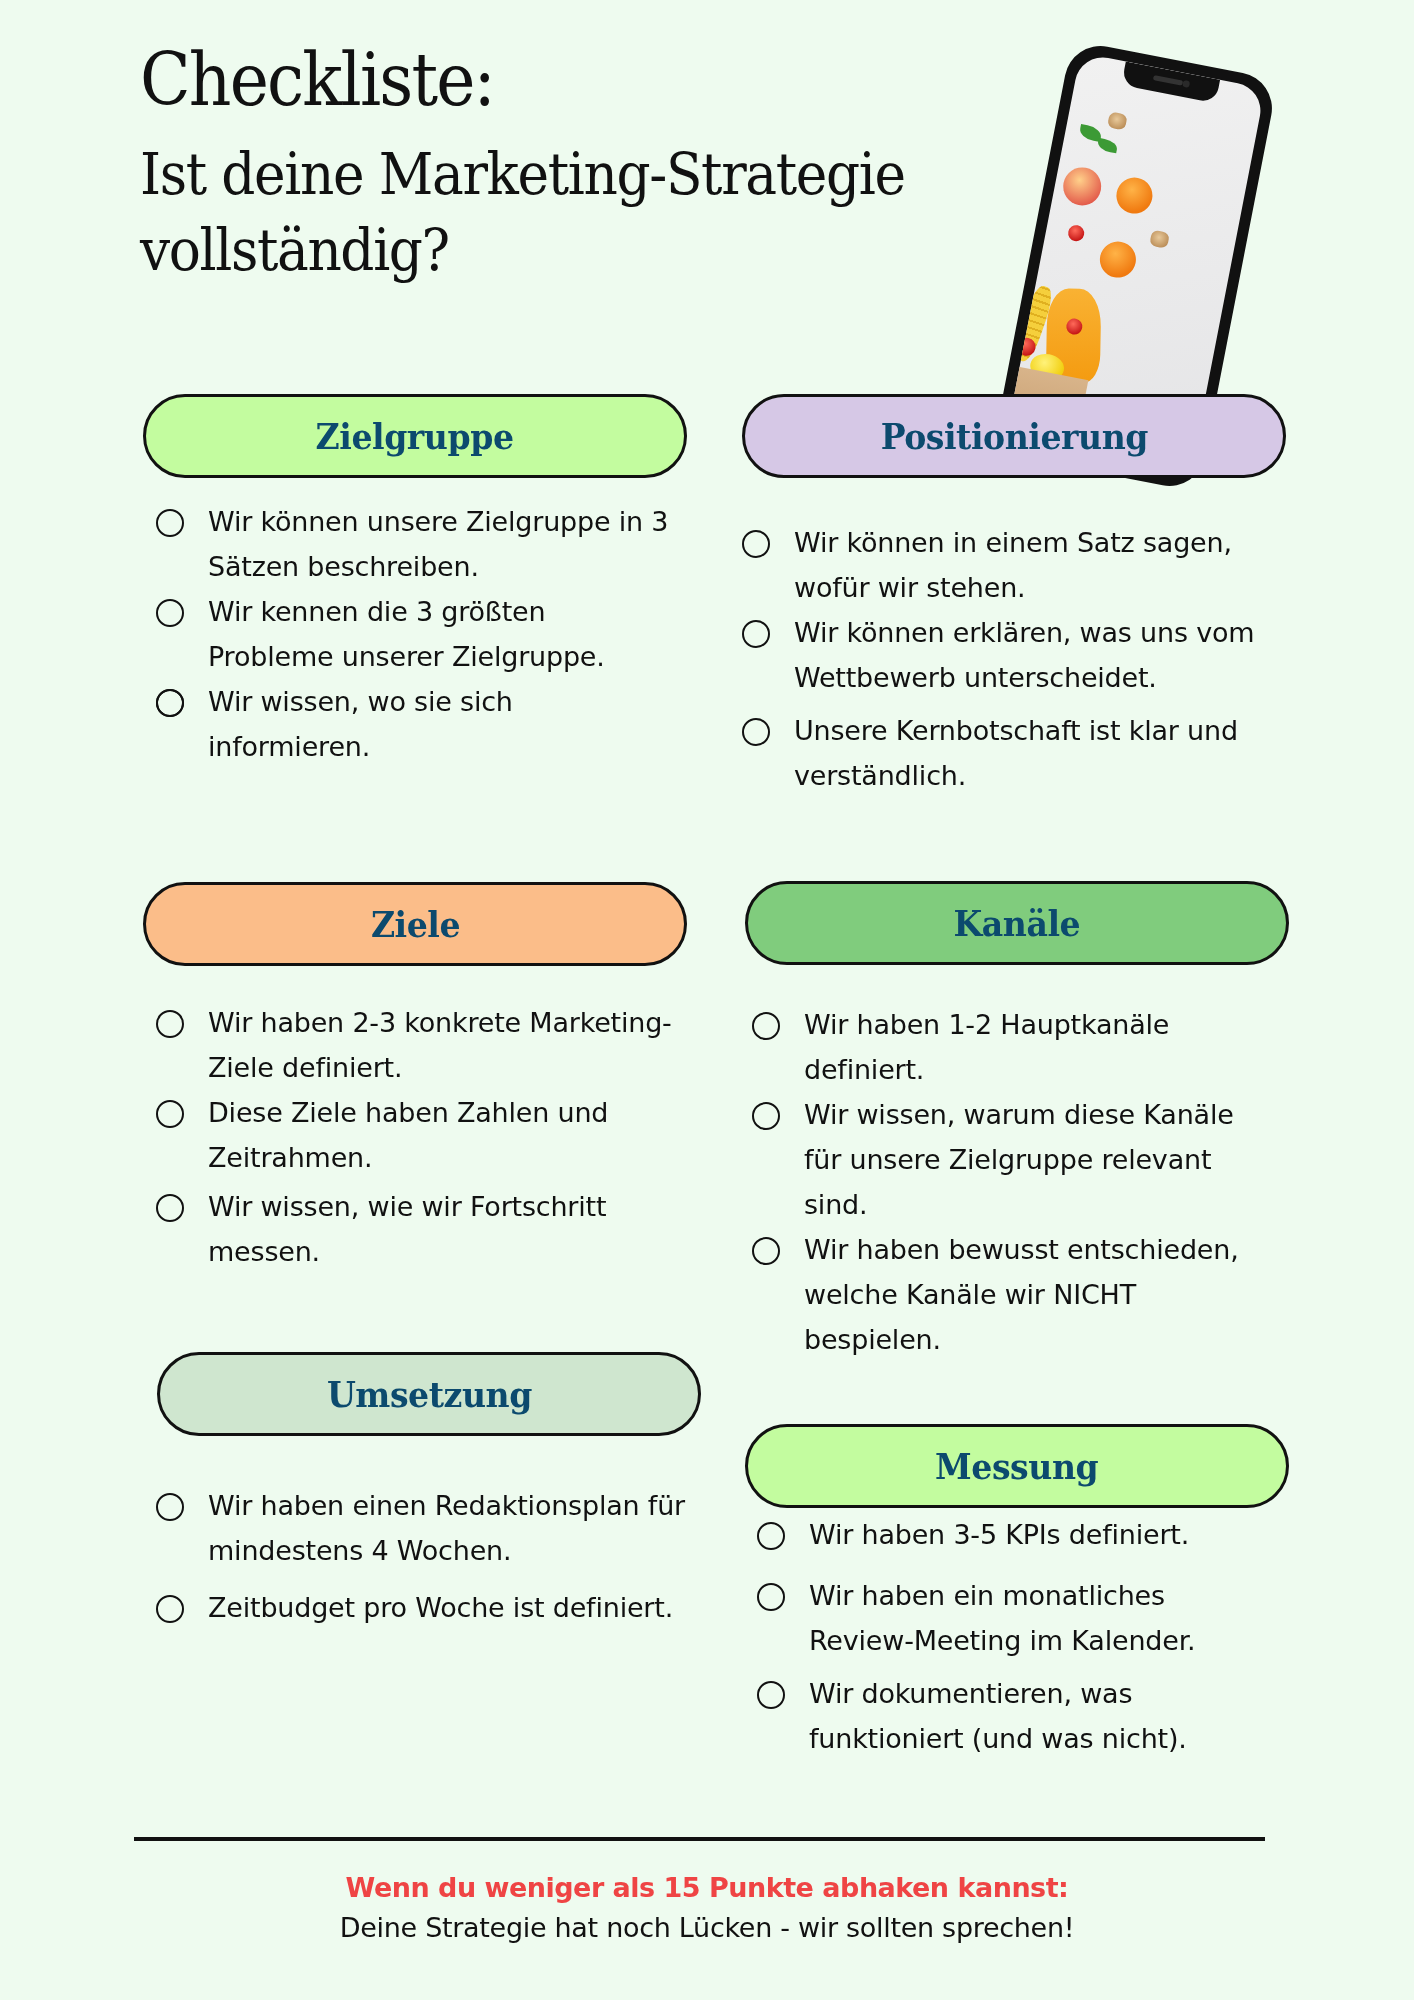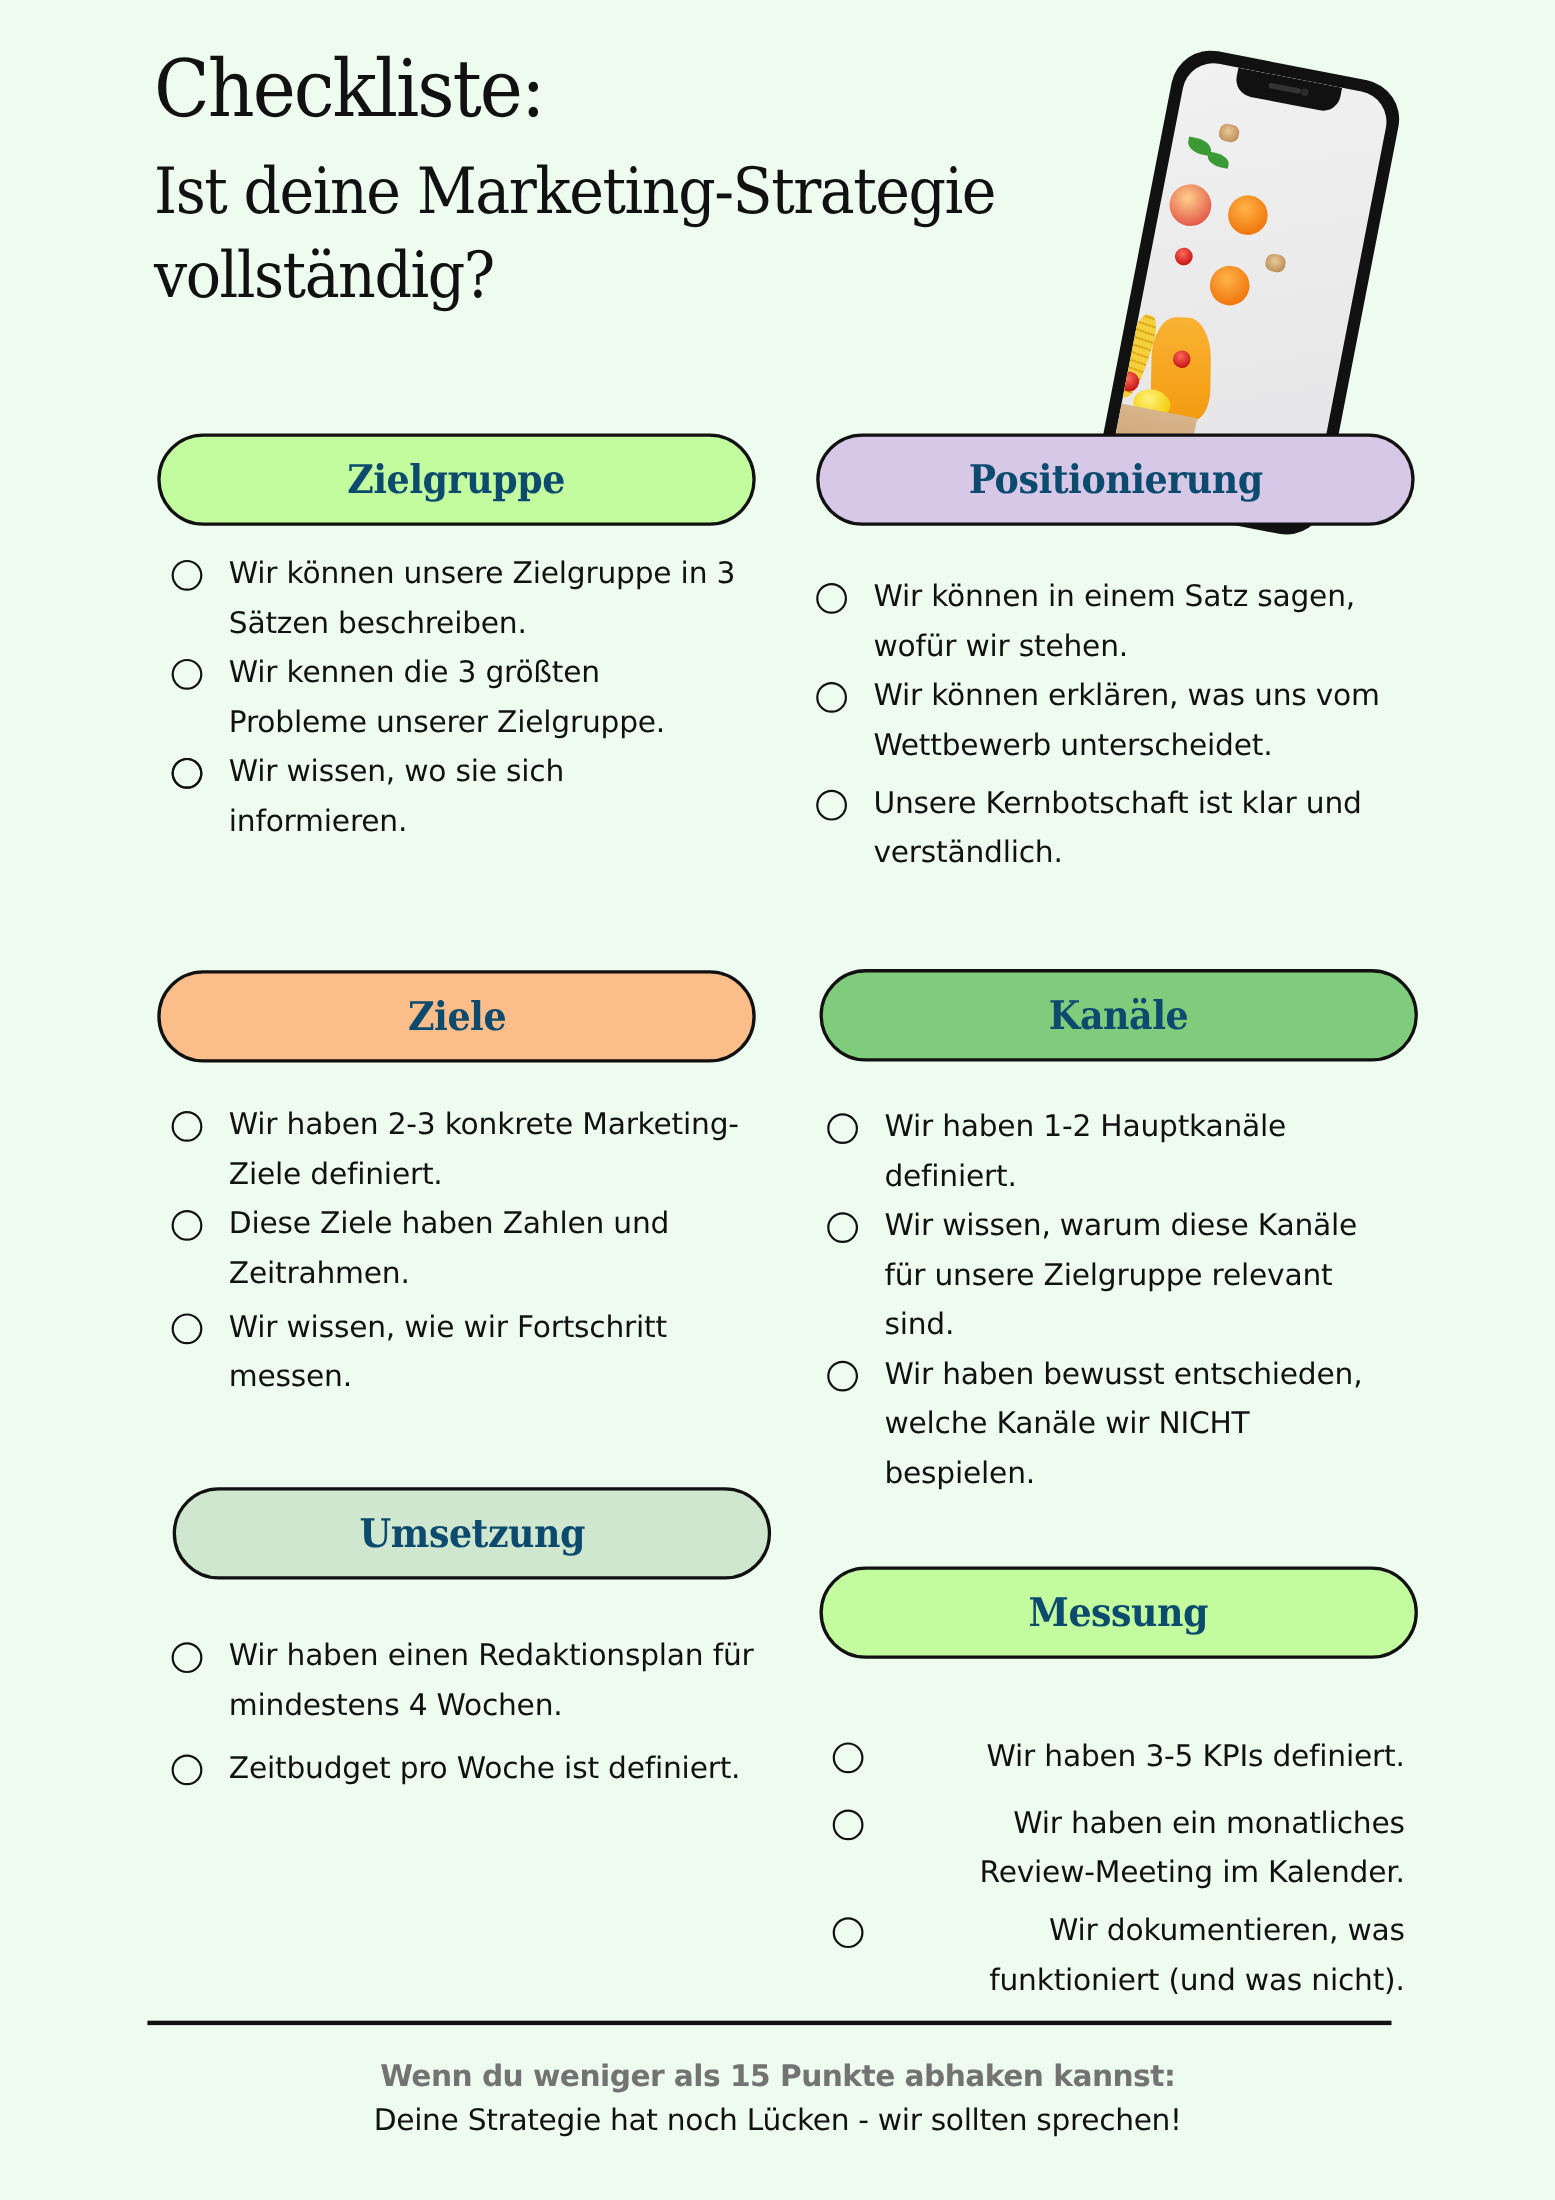--- a/index.html
+++ b/index.html
@@ -83,21 +83,21 @@
   }
   .item .txt { display: block; }
 
   .divider {
     position: absolute; left: 134px; top: 1837px; width: 1131px; height: 4px;
     background: #111;
   }
   .footer-bold {
     position: absolute; left: 0; width: 1414px; top: 1872px; text-align: center;
     font-family: "DejaVu Sans", sans-serif; font-weight: bold; font-size: 27px;
-    color: #737373; letter-spacing: -0.5px;
+    color: #ef4444; letter-spacing: -0.5px;
   }
   .footer-text {
     position: absolute; left: 0; width: 1414px; top: 1912px; text-align: center;
     font-family: "DejaVu Sans", sans-serif; font-size: 27px; color: #111; letter-spacing: -0.3px;
   }
 </style>
 </head>
 <body>
 
 <h1 class="title">Checkliste:</h1>
@@ -214,21 +214,21 @@
     </li>
   <li class="item" style="margin-top:12px;">
       <span class="circle"></span>
       <span class="txt">Zeitbudget pro Woche ist definiert.</span>
     </li>
 </ul>
 
 <div class="pill" style="left:745px;top:1424px;background:#c3fc9f;">
   <span>Messung</span>
 </div>
-<ul class="list" style="left:757px;top:1574px;width:520px;text-align:right;">
+<ul class="list" style="left:757px;top:1512px;width:520px;">
   <li class="item">
       <span class="circle"></span>
       <span class="txt">Wir haben 3-5 KPIs definiert.</span>
     </li>
   <li class="item" style="margin-top:16px;">
       <span class="circle"></span>
       <span class="txt">Wir haben ein monatliches Review-Meeting im Kalender.</span>
     </li>
   <li class="item" style="margin-top:8px;">
       <span class="circle"></span>

